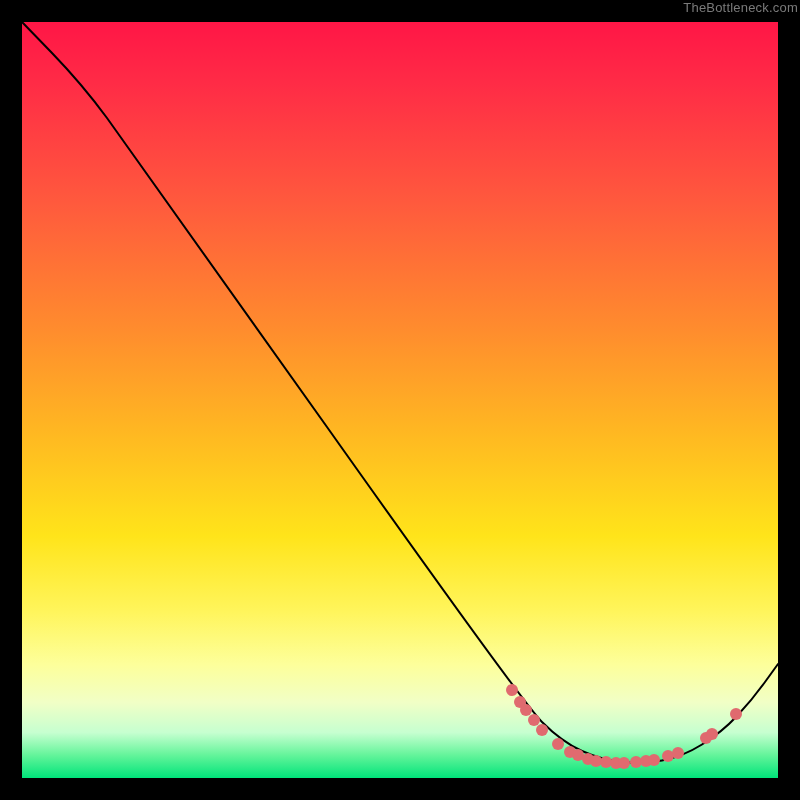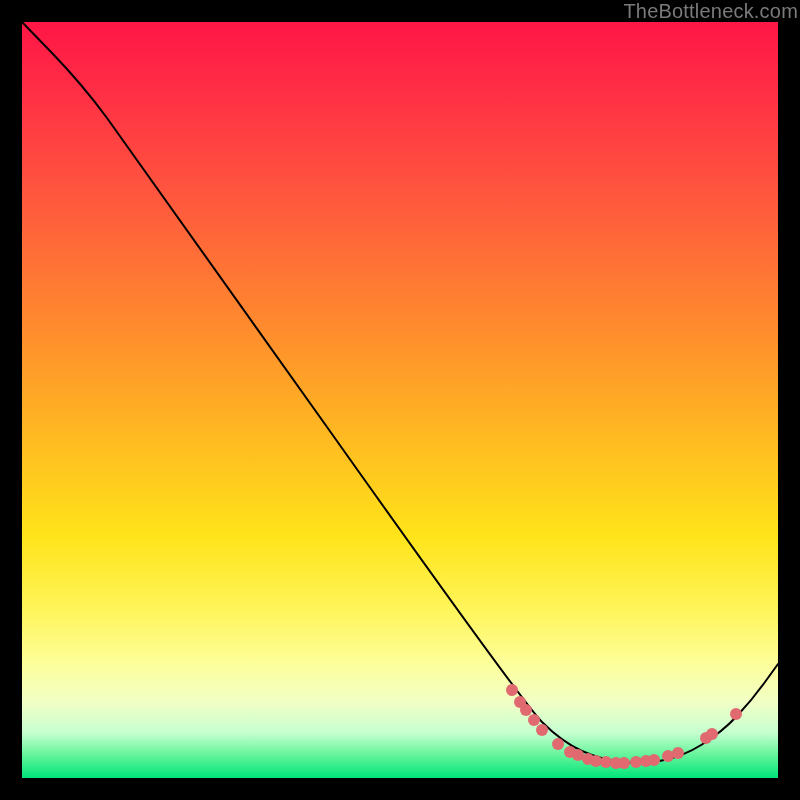--- a/index.html
+++ b/index.html
@@ -40,21 +40,21 @@
       #c6ffd0 94%,
       #63f49a 97%,
       #00e47a 100%
     );
   }
   .watermark {
     position: absolute;
     top: 0;
     right: 2px;
     color: #7a7a7a;
-    font-size: 20px;
+    font-size: 13px;
     letter-spacing: 0.2px;
     user-select: none;
   }
   svg.curve {
     position: absolute;
     left: 0;
     top: 0;
     width: 756px;
     height: 756px;
     overflow: visible;

